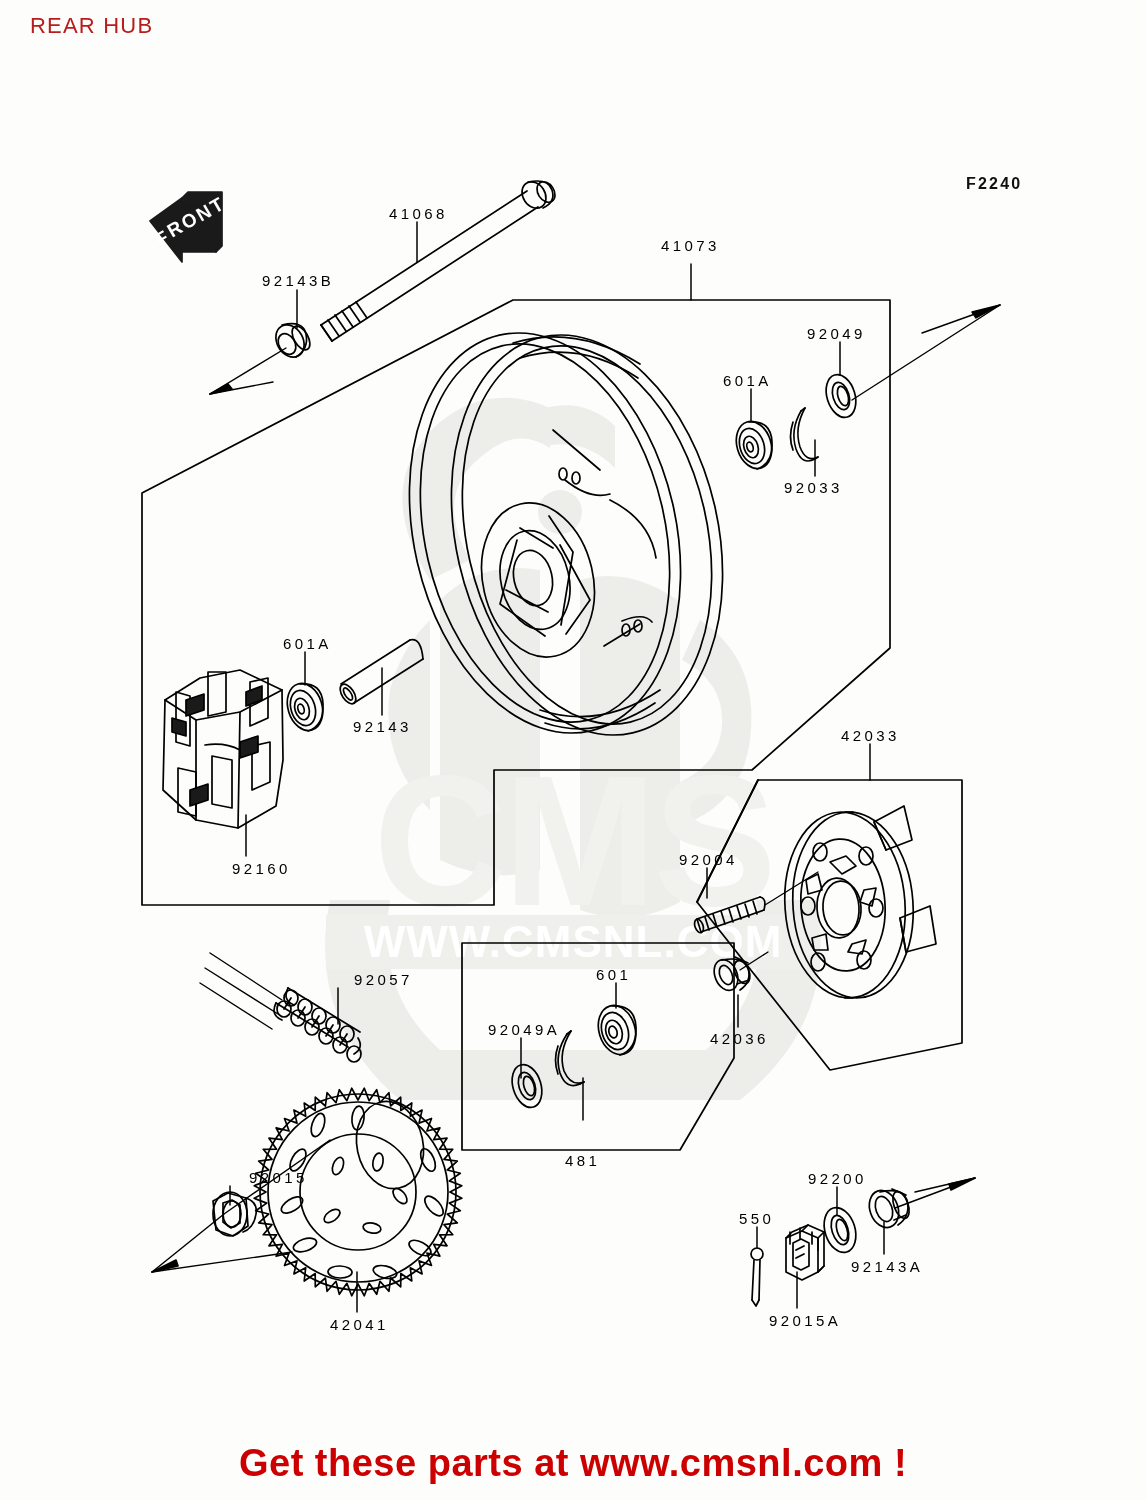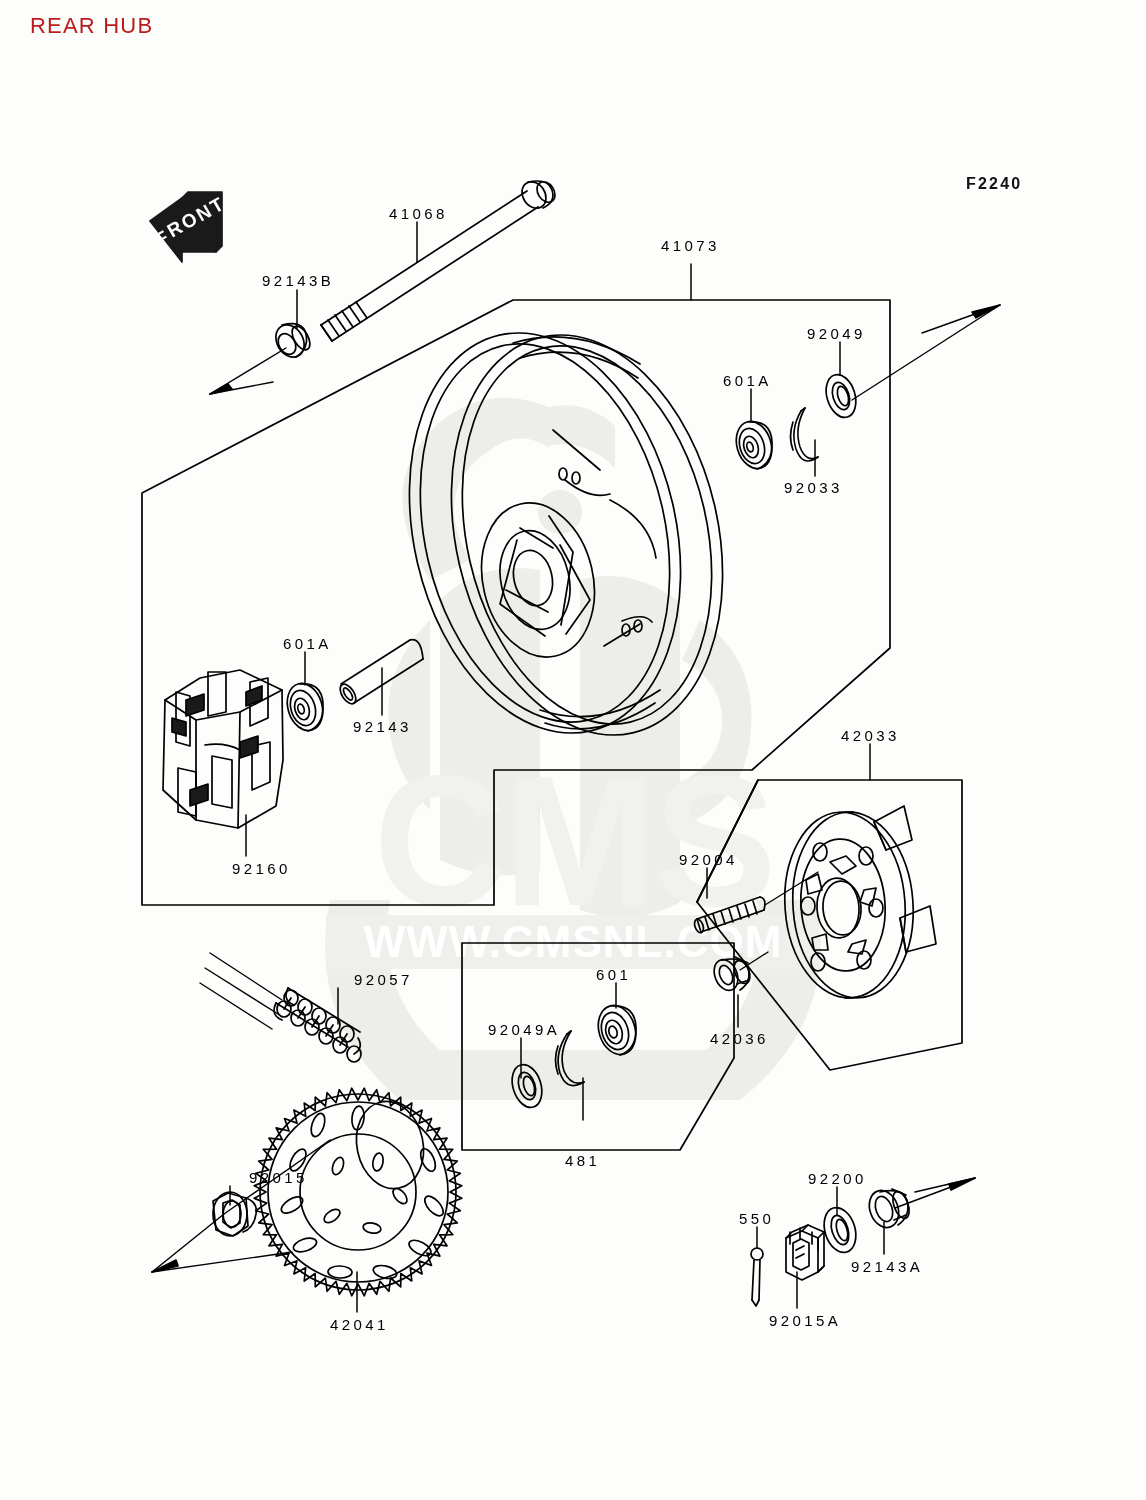--- a/index.html
+++ b/index.html
@@ -378,14 +378,15 @@
       <div class="plabel" style="left: 710px; top: 1030px;">42036</div>
       <div class="plabel" style="left: 488px; top: 1021px;">92049A</div>
       <div class="plabel" style="left: 565px; top: 1136px; margin-top: 16px;">481</div>
       <div class="plabel" style="left: 202px; top: 1169px; margin-left: 47px;">92015</div>
       <div class="plabel" style="left: 330px; top: 1316px;">42041</div>
       <div class="plabel" style="left: 739px; top: 1210px;">550</div>
       <div class="plabel" style="left: 769px; top: 1312px;">92015A</div>
       <div class="plabel" style="left: 808px; top: 1170px;">92200</div>
       <div class="plabel" style="left: 851px; top: 1258px; text-align: center;">92143A</div>
     </div>
+  <div class="footer">Get these parts at www.cmsnl.com !</div>
 
 </div>
 
 </body></html>

